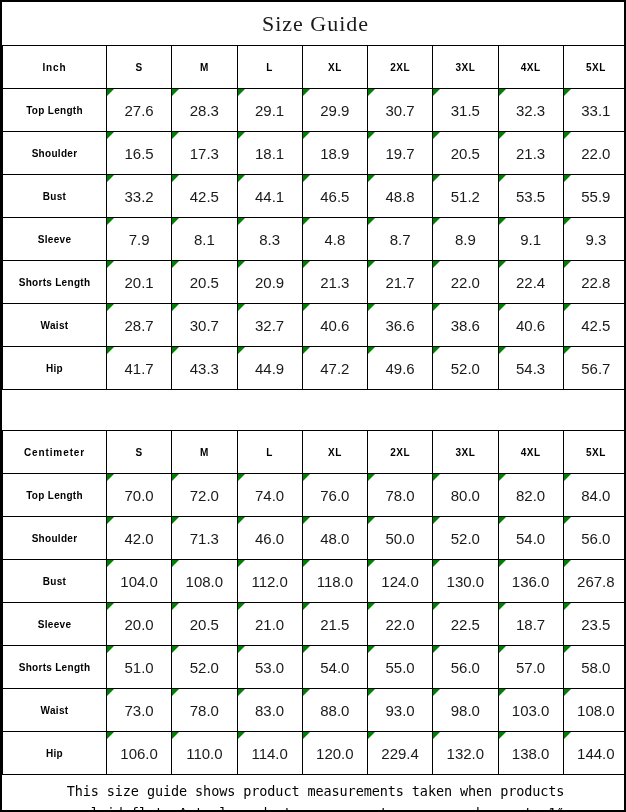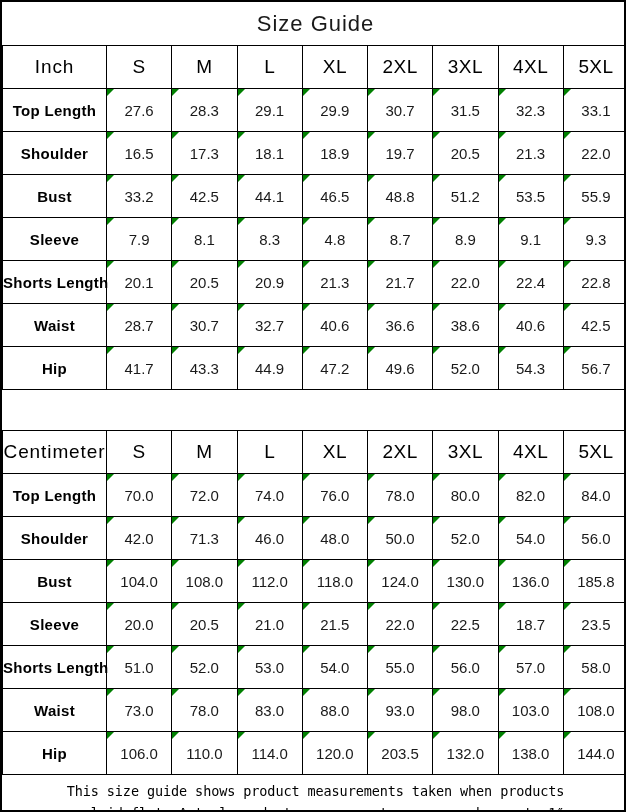--- a/index.html
+++ b/index.html
@@ -44,43 +44,43 @@
   col.c-size  { width: 65.25px; }
 
   
   .title-cell {
     height: 43px;
     border-left: none !important;
     border-right: none !important;
     border-top: none !important;
   }
   .title-text {
-    font-family: Liberation Sans, sans-serif;
+    font-family: Liberation Serif, serif;
     font-size: 22px;
     letter-spacing: 1px;
     color: #1a1a1a;
     line-height: 1;
   }
 
   
   .hdr-cell {
     height: 42px;
-    font-weight: normal;
-    font-size: 19px;
+    font-weight: bold;
+    font-size: 10px;
     letter-spacing: 0.4px;
   }
   .hdr-cell.label {
     letter-spacing: 0.9px;
   }
 
   
   .row-label {
     height: 42px;
     font-weight: bold;
-    font-size: 15px;
+    font-size: 10px;
     letter-spacing: 0.3px;
     white-space: nowrap;
   }
   .data-cell {
     height: 42px;
     font-size: 15px;
     font-weight: normal;
     color: #1a1a1a;
   }
 
@@ -283,21 +283,21 @@
 
       <tr>
         <td class="row-label">Bust</td>
         <td class="data-cell"><span class="flag"></span><span>104.0</span></td>
         <td class="data-cell"><span class="flag"></span><span>108.0</span></td>
         <td class="data-cell"><span class="flag"></span><span>112.0</span></td>
         <td class="data-cell"><span class="flag"></span><span>118.0</span></td>
         <td class="data-cell"><span class="flag"></span><span>124.0</span></td>
         <td class="data-cell"><span class="flag"></span><span>130.0</span></td>
         <td class="data-cell"><span class="flag"></span><span>136.0</span></td>
-        <td class="data-cell"><span class="flag"></span><span>185.8</span></td>
+        <td class="data-cell"><span class="flag"></span><span>267.8</span></td>
       </tr>
 
       <tr>
         <td class="row-label">Sleeve</td>
         <td class="data-cell"><span class="flag"></span><span>20.0</span></td>
         <td class="data-cell"><span class="flag"></span><span>20.5</span></td>
         <td class="data-cell"><span class="flag"></span><span>21.0</span></td>
         <td class="data-cell"><span class="flag"></span><span>21.5</span></td>
         <td class="data-cell"><span class="flag"></span><span>22.0</span></td>
         <td class="data-cell"><span class="flag"></span><span>22.5</span></td>
@@ -328,21 +328,21 @@
         <td class="data-cell"><span class="flag"></span><span>103.0</span></td>
         <td class="data-cell"><span class="flag"></span><span>108.0</span></td>
       </tr>
 
       <tr>
         <td class="row-label">Hip</td>
         <td class="data-cell"><span class="flag"></span><span>106.0</span></td>
         <td class="data-cell"><span class="flag"></span><span>110.0</span></td>
         <td class="data-cell"><span class="flag"></span><span>114.0</span></td>
         <td class="data-cell"><span class="flag"></span><span>120.0</span></td>
-        <td class="data-cell"><span class="flag"></span><span>203.5</span></td>
+        <td class="data-cell"><span class="flag"></span><span>229.4</span></td>
         <td class="data-cell"><span class="flag"></span><span>132.0</span></td>
         <td class="data-cell"><span class="flag"></span><span>138.0</span></td>
         <td class="data-cell"><span class="flag"></span><span>144.0</span></td>
       </tr>
 
       <tr>
         <td class="footer-cell" colspan="9">
           <div class="footer-text">
             <div>This size guide shows product measurements taken when products</div>
             <div>are laid flat. Actual product measurements may vary by up to 1″.</div>

